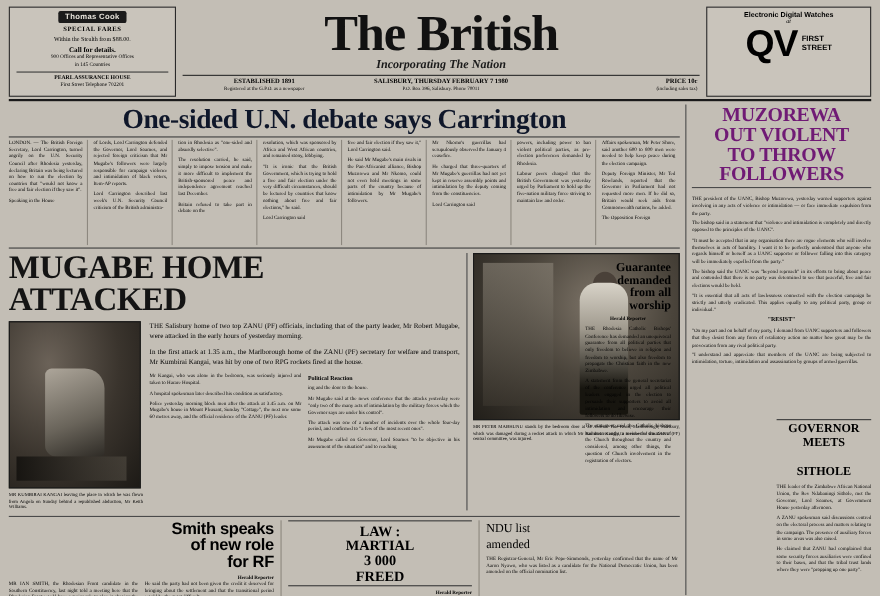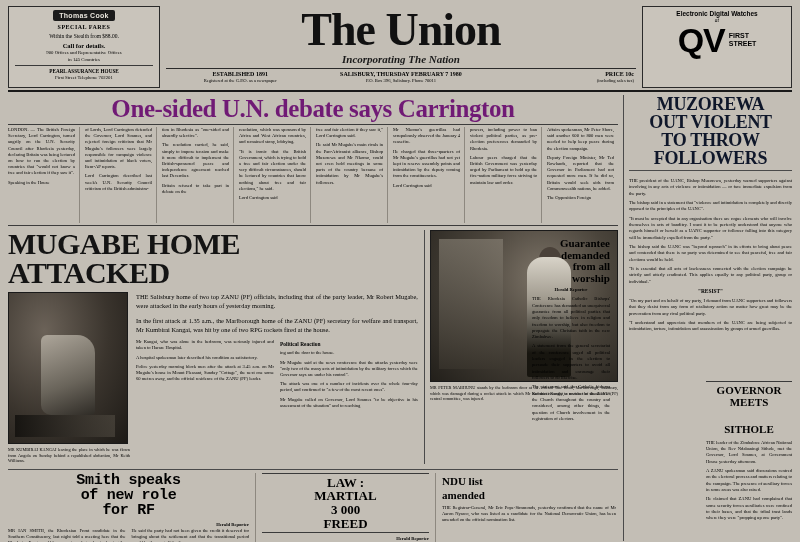--- a/index.html
+++ b/index.html
@@ -124,21 +124,21 @@
   .right-zone { width: 168px; padding-left: 5px; }
 
   .headline-main {
     font-family: "Liberation Serif", serif;
     font-weight: bold;
     font-size: 25px;
     line-height: 1;
     text-align: center;
     letter-spacing: -0.4px;
     margin: 1px 0 3px 0;
-    color: #701a75;
+    color: #0f172a;
   }
   .rule-thin { border-top: 1px solid #3c3c3c; margin: 2px 0; }
 
   .cols5 {
     display: flex;
     gap: 5px;
     font-size: 4.6px;
     line-height: 1.35;
     text-align: justify;
     height: 96px;
@@ -227,60 +227,60 @@
     background: #4a4139; border-radius: 50%;
   }
   .cap-center { font-size: 4.3px; line-height: 1.3; margin-top: 3px; text-align: justify; }
 
   
   .bottom-strip { display: flex; margin-top: 5px; border-top: 1px solid #4a4a4a; padding-top: 3px; }
   .bs-col-a { width: 248px; padding-right: 6px; border-right: 1px solid #8d887f; }
   .bs-col-b { width: 180px; padding: 0 6px; border-right: 1px solid #8d887f; }
   .bs-col-c { width: 180px; padding-left: 6px; }
   .smith-head {
-    font-family: Liberation Mono, monospace;
+    font-family: Liberation Sans, sans-serif;
     font-weight: bold;
     font-size: 15px;
     line-height: 1.02;
-    text-align: center;
+    text-align: right;
     letter-spacing: -0.3px;
   }
   .byline { font-size: 4.6px; font-weight: bold; text-align: right; margin: 3px 0 1px 0; }
   .bs-text { font-size: 4.6px; line-height: 1.35; text-align: justify; }
   .bs-text p { margin: 0 0 3px 0; }
   .bs-cols { display: flex; gap: 6px; }
   .bs-cols > div { flex: 1; }
 
   .martial {
     font-family: "Liberation Serif", serif;
     font-weight: bold;
     font-size: 13px;
     line-height: 1.05;
     text-align: center;
     border-top: 1px solid #3a3a3a;
     border-bottom: 1px solid #3a3a3a;
     padding: 2px 0;
   }
   .ndu-head {
     font-family: "Liberation Serif", serif;
-    font-weight: bold;
+    font-weight: normal;
     font-size: 11px;
     line-height: 1.05;
     margin-top: 3px;
   }
 
   
   .muzorewa {
     font-family: "Liberation Serif", serif;
     font-weight: bold;
     font-size: 18px;
     line-height: 1.0;
     letter-spacing: -0.3px;
     text-align: center;
-    color: #0f172a;
+    color: #701a75;
   }
   .rz-text { font-size: 4.6px; line-height: 1.38; text-align: justify; margin-top: 4px; }
   .rz-text p { margin: 0 0 3px 0; }
   .rz-sub { font-weight: bold; font-size: 5.4px; margin: 3px 0 2px 0; text-align: center; }
   .guarantee {
     font-family: "Liberation Serif", serif;
     font-weight: bold;
     font-size: 11px;
     line-height: 1.05;
     text-align: right;
@@ -313,21 +313,21 @@
       <div class="ad-l3">Within the Stealth from $88.00.</div>
       <div class="ad-l4">Call for details.</div>
       <div class="ad-l6">900 Offices and Representative Offices</div>
       <div class="ad-l6">in 145 Countries</div>
       <div class="ad-rule"></div>
       <div class="ad-l7">PEARL ASSURANCE HOUSE</div>
       <div class="ad-l8">First Street          Telephone 702201</div>
     </div>
 
     <div class="title-col">
-      <div class="herald">The Union</div>
+      <div class="herald">The British</div>
       <div class="incorporating">Incorporating The Nation</div>
       <div class="mast-rule"></div>
       <div class="mast-meta">
         <div class="mm-col">
           <div class="mm-b">ESTABLISHED 1891</div>
           <div class="mm-s">Registered at the G.P.O. as a newspaper</div>
         </div>
         <div class="mm-col mid">
           <div class="mm-b">SALISBURY, THURSDAY FEBRUARY 7 1980</div>
           <div class="mm-s">P.O. Box 396, Salisbury. Phone 70011</div>

